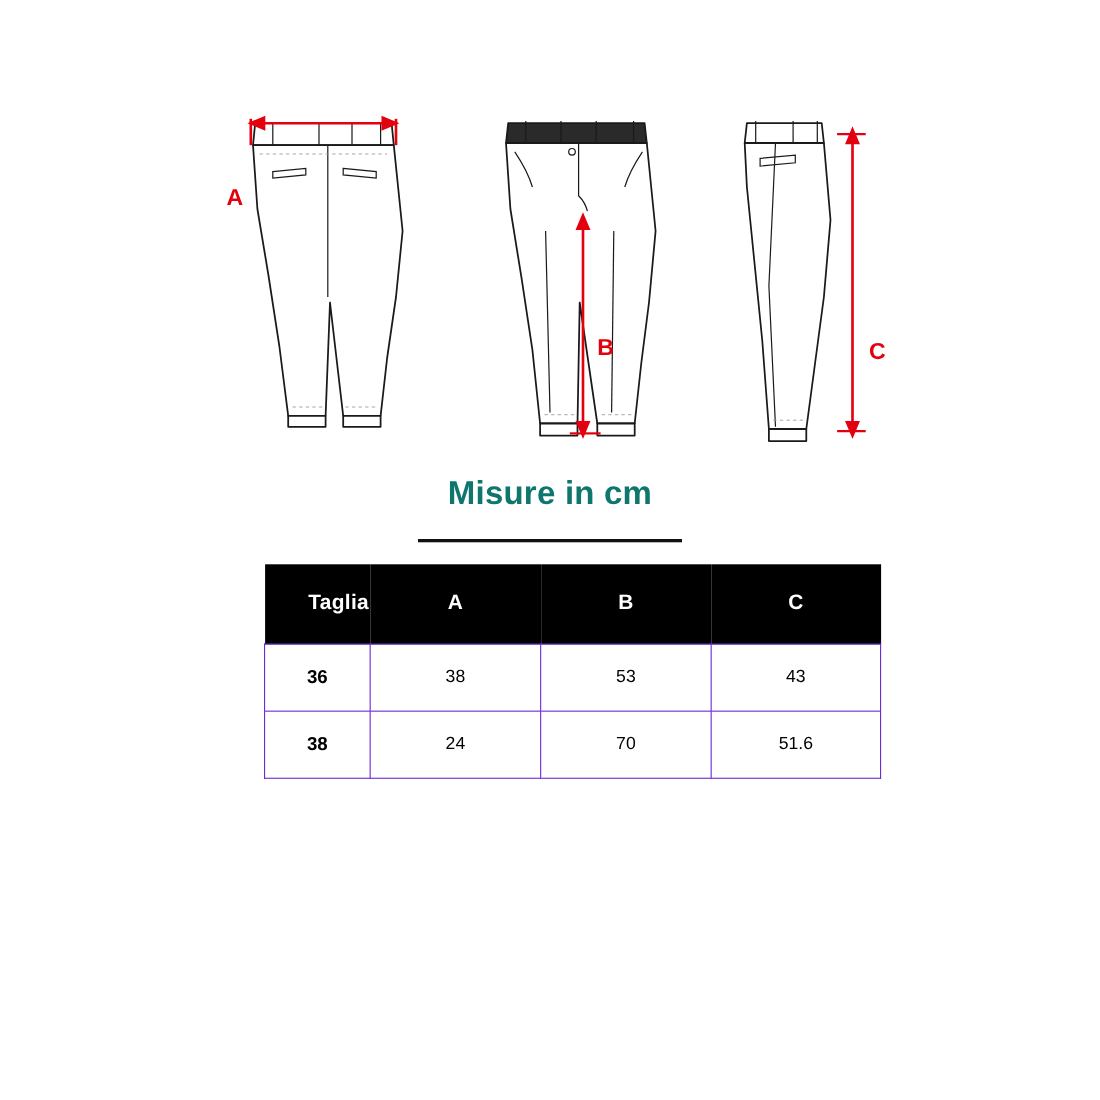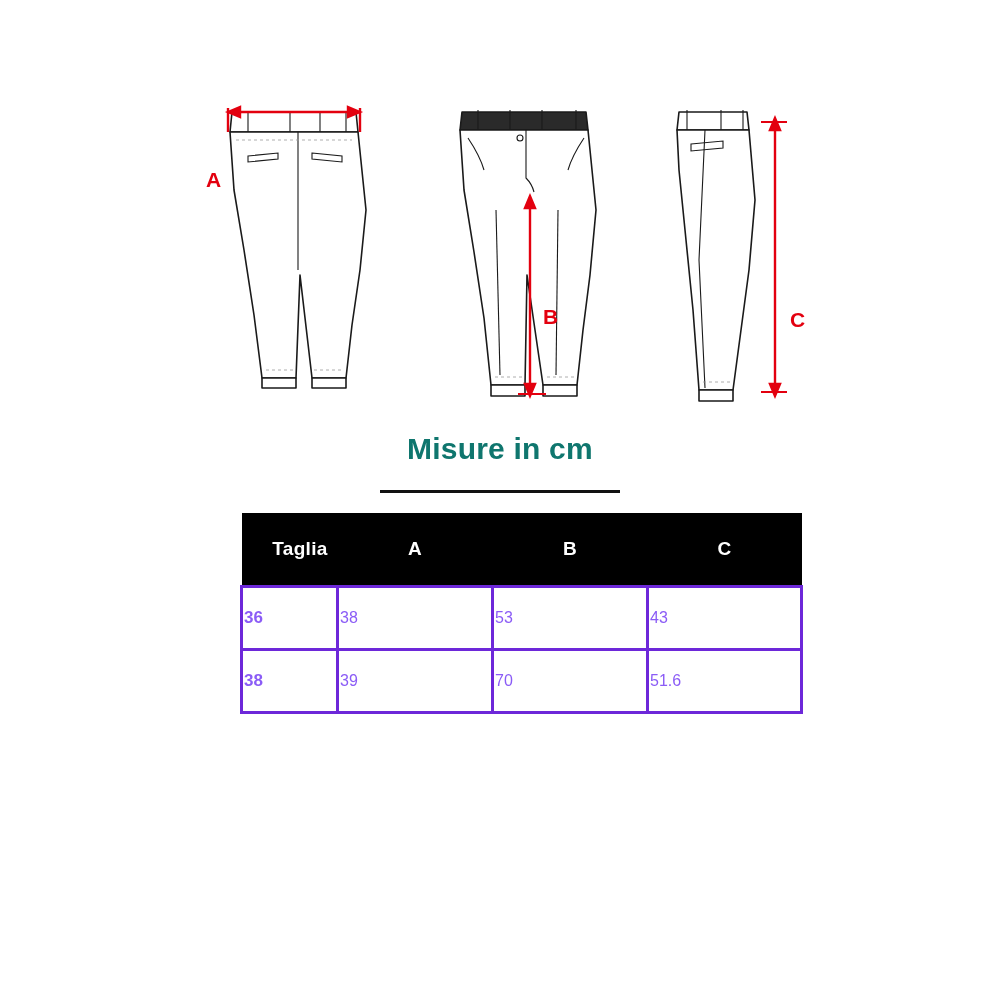--- a/index.html
+++ b/index.html
@@ -92,29 +92,29 @@
     background: #000000;
     color: #ffffff;
     font-size: 19px;
     font-weight: bold;
     height: 70px;
     text-align: center;
     border: none;
     letter-spacing: 0.3px;
   }
   table.size-table thead th.first {
+    text-align: right;
+    padding-left: 22px;
+  }
+  table.size-table tbody td {
+    border: 1px solid #6d28d9;
+    height: 58px;
     text-align: center;
-    padding-left: 22px;
-  }
-  table.size-table tbody td {
-    border: 3px solid #6d28d9;
-    height: 58px;
-    text-align: left;
     font-size: 16px;
-    color: #8b5cf6;
+    color: #000000;
     background: #ffffff;
   }
   table.size-table tbody td.first {
     font-weight: bold;
     font-size: 17px;
   }
   col.c-size { width: 96px; }
   col.c-a { width: 155px; }
   col.c-b { width: 155px; }
   col.c-c { width: 154px; }
@@ -255,21 +255,21 @@
       </thead>
       <tbody>
         <tr>
           <td class="first">36</td>
           <td>38</td>
           <td>53</td>
           <td>43</td>
         </tr>
         <tr>
           <td class="first">38</td>
-          <td>39</td>
+          <td>24</td>
           <td>70</td>
           <td>51.6</td>
         </tr>
       </tbody>
     </table>
   </div>
 
 </div>
 
 </body></html>

